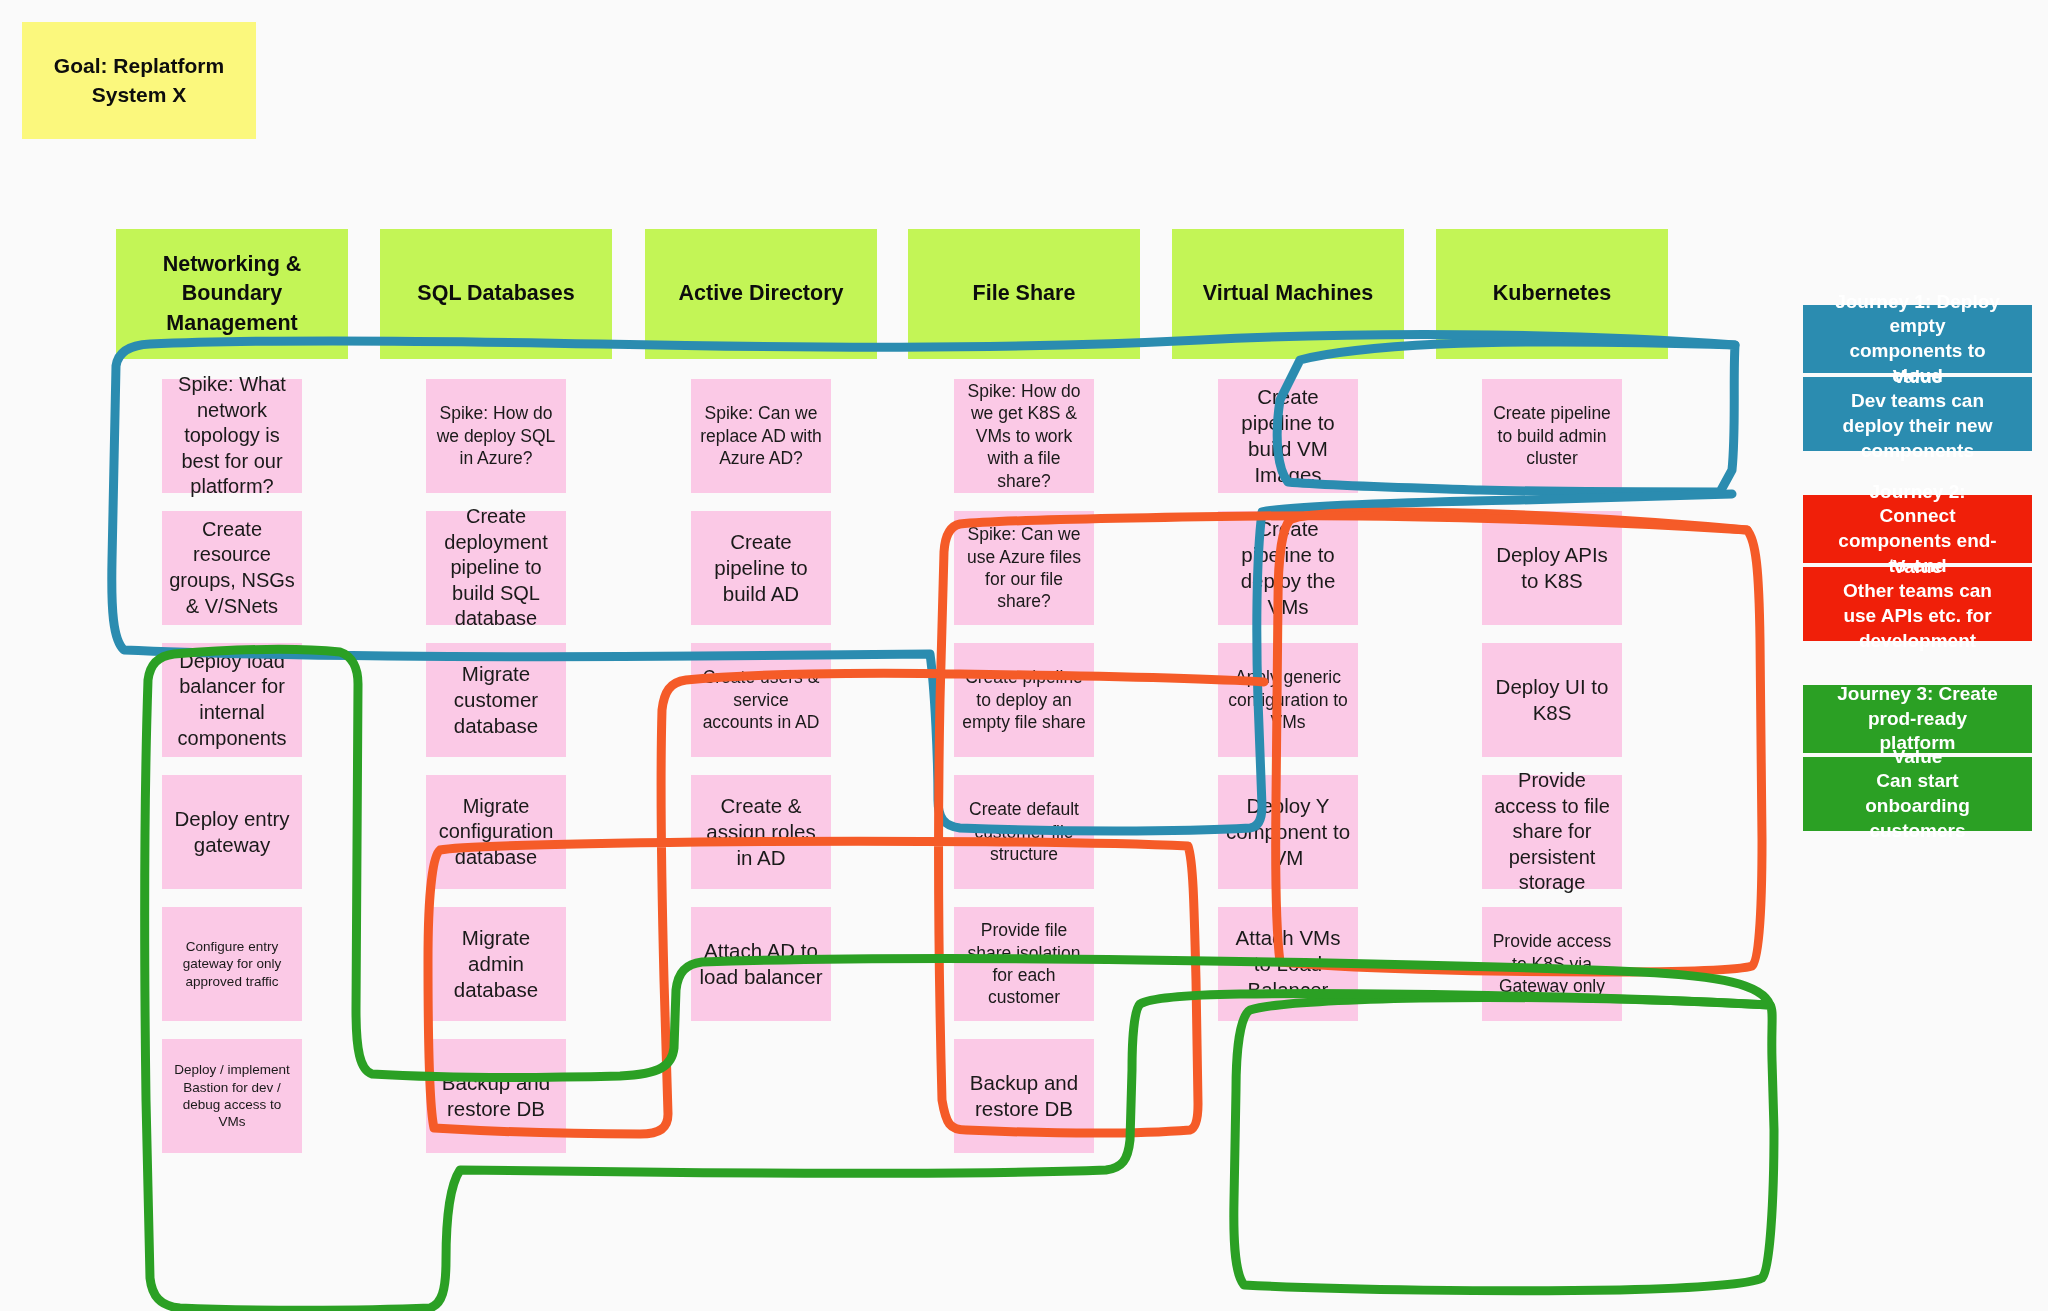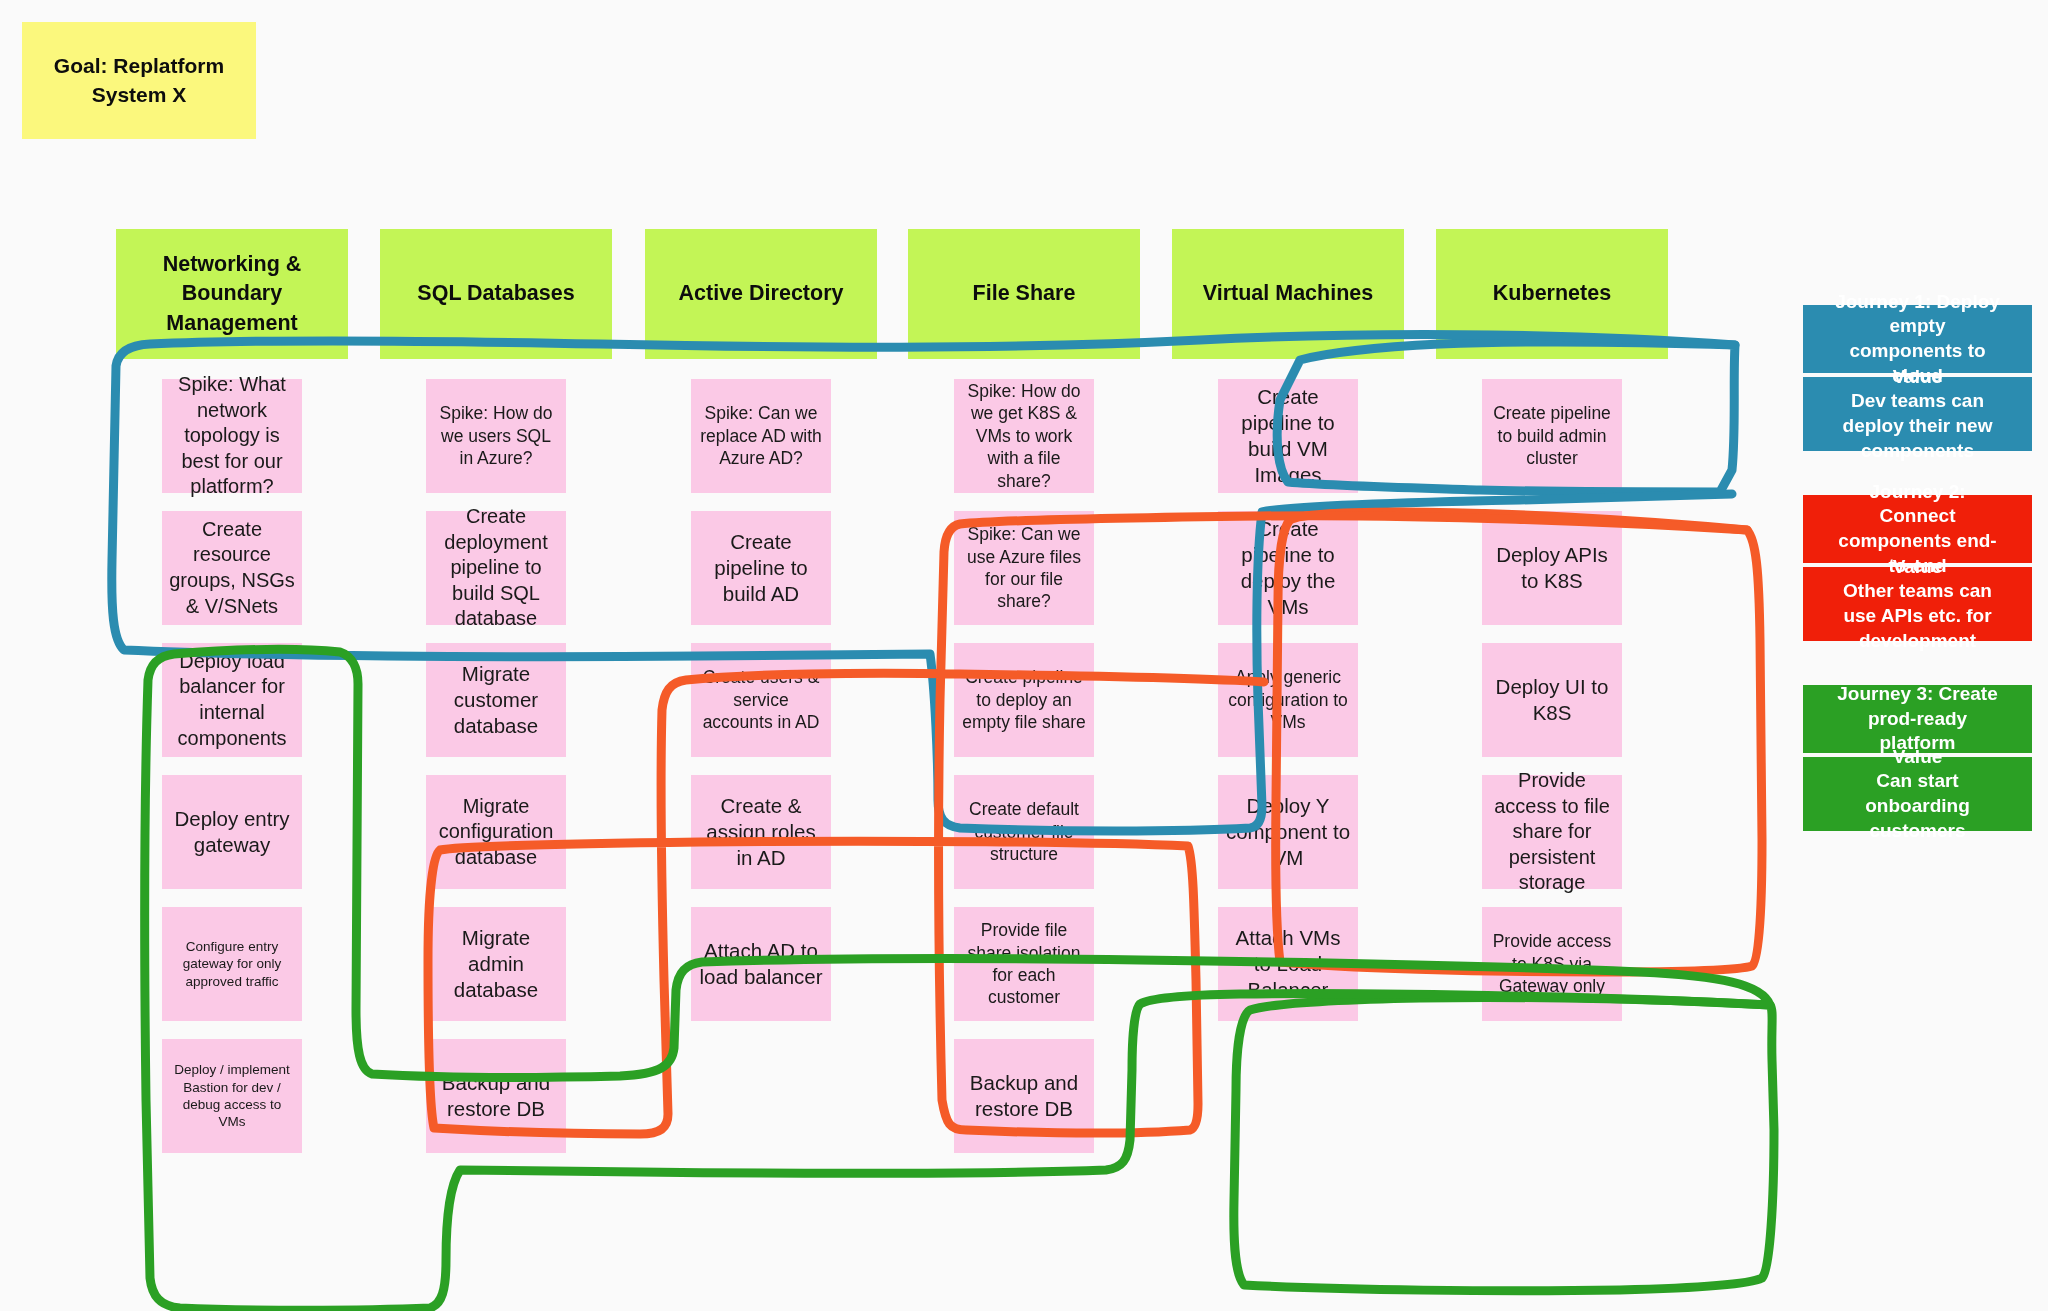--- a/index.html
+++ b/index.html
@@ -94,21 +94,21 @@
           <div class="card s-sm">Create resource groups, NSGs &amp; V/SNets</div>
           <div class="card s-sm">Deploy load balancer for internal components</div>
           <div class="card s-lg">Deploy entry gateway</div>
           <div class="card s-xs">Configure entry gateway for only approved traffic</div>
           <div class="card s-xs">Deploy / implement Bastion for dev / debug access to VMs</div>
         </div>
       </div>
       <div class="column" style="left: 380px;">
         <div class="col-header">SQL Databases</div>
         <div class="cards">
-          <div class="card s-md">Spike: How do we users SQL in Azure?</div>
+          <div class="card s-md">Spike: How do we deploy SQL in Azure?</div>
           <div class="card s-sm">Create deployment pipeline to build SQL database</div>
           <div class="card s-lg">Migrate customer database</div>
           <div class="card s-sm">Migrate configuration database</div>
           <div class="card s-lg">Migrate admin database</div>
           <div class="card s-lg">Backup and restore DB</div>
         </div>
       </div>
       <div class="column" style="left: 645px;">
         <div class="col-header">Active Directory</div>
         <div class="cards">

